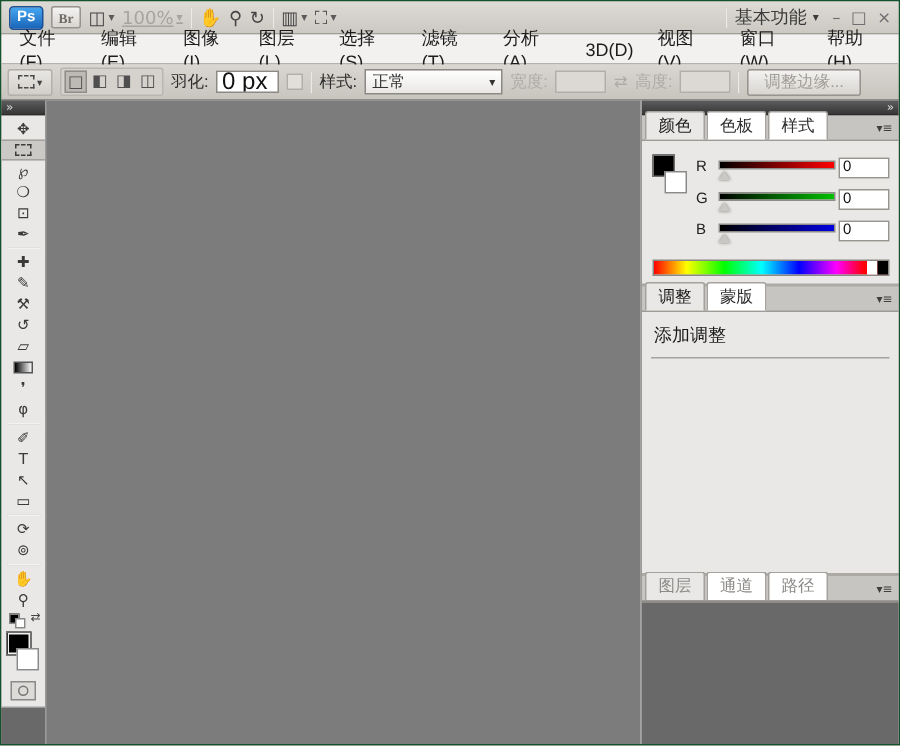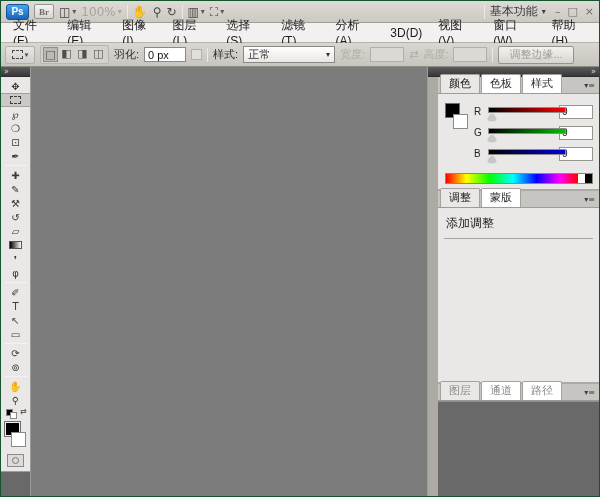--- a/index.html
+++ b/index.html
@@ -14,21 +14,21 @@
             border-bottom:1px solid #a19d97; font-size:11px; color:#4a4a4a; }
   .ps-logo { width:23px; height:16px; border-radius:3px; border:1px solid #1c4f93;
              background:linear-gradient(#45a7f0,#1964b9); color:#fff; font-weight:bold;
              font-size:10px; display:flex; align-items:center; justify-content:center; }
   .chipbtn { height:15px; padding:0 4px; border:1px solid #979390; border-radius:2px;
              background:linear-gradient(#f4f3f2,#d9d6d1); color:#6f6c68; font-size:9px;
              font-weight:bold; display:flex; align-items:center;font-family:Liberation Serif, serif; }
   .abtn { display:flex; align-items:center; gap:2px; font-size:12px; color:#454545;
           font-family:"DejaVu Sans", sans-serif; }
   .abtn .dd { font-size:8px; color:#5a5a5a; }
-  .disabledtxt { color:#a7a49f !important; }
+  .disabledtxt { color:#a7a49f !important;text-decoration:underline; }
   .asep { width:1px; height:14px; background:#a7a39d; border-right:1px solid #eceae7; }
   .spacer { flex:1; }
   .workspace-switcher { font-size:12px; color:#3b3b3b;
           font-family:"Liberation Sans", sans-serif; display:flex; gap:4px; align-items:center;}
   .winctl { display:flex; gap:7px; font-size:11px; color:#6e6e6e; margin-left:4px;
             font-family:"DejaVu Sans", sans-serif; }
   .winctl span { cursor:default; }
 
   
   .menubar { height:20px; flex:0 0 20px; background:#f2f1f0; border-bottom:1px solid #b6b3ae;
@@ -46,21 +46,21 @@
   .mini-marquee { width:11px; height:9px; border:1px dashed #4a4a4a; }
   .tool-preset .dd { font-size:7px; color:#444; }
   .modegroup { display:flex; gap:1px; padding:1px 2px; border:1px solid #b9b6b1;
                border-radius:2px; background:#d5d2cd; }
   .modegroup span { font-size:11px; color:#4f4f4f; font-family:"DejaVu Sans", sans-serif;
                     width:15px; text-align:center; }
   .modegroup .pressed { background:#bdbab5; border:1px solid #918e89; }
   .optlabel { color:#2e2e2e; }
   .optlabel.dis { color:#aeaba6; }
   .feather-input { width:42px; height:15px; border:1px solid #8c8984; background:#fff;
-                   font-size:11px; padding:0 3px; color:#111; }
+                   font-size:16px; padding:0 3px; color:#111; }
   .chk { width:11px; height:11px; border:1px solid #b2afaa; background:#e2dfda; }
   .style-select { width:92px; height:17px; border:1px solid #8c8984;
                   background:linear-gradient(#ffffff,#e9e7e4); display:flex;
                   align-items:center; justify-content:space-between; padding:0 4px; }
   .style-select .dd { font-size:8px; color:#333; }
   .dim-input { width:34px; height:15px; border:1px solid #b2afaa; background:#dcd9d4; }
   .swapdims { color:#aeaba6; font-size:11px; font-family:"DejaVu Sans", sans-serif; }
   .refine-btn { height:18px; padding:0 10px; border:1px solid #979390; border-radius:2px;
                 background:linear-gradient(#f3f2f1,#d8d5d0); color:#a19e99; font-size:11px; }
 
@@ -101,21 +101,21 @@
                background:#dddbd8; display:flex; align-items:center; justify-content:center; }
   .quickmask i { width:7px; height:7px; border:1px solid #777; border-radius:50%; display:block; }
   .dockfill { flex:1; background:#696969; }
 
   
   .canvas { flex:1; background:#7c7c7c; }
 
   
   .rightdock { width:172px; flex:0 0 172px; display:flex; flex-direction:column;
                background:#adaaa6; border-left:1px solid #9b9b9b; }
-  .pgroup { display:flex; flex-direction:column; margin-bottom:2px;margin-left:10px; }
+  .pgroup { display:flex; flex-direction:column; margin-bottom:2px; }
   .tabrow { height:17px; flex:0 0 17px; background:#c7c5c2; border-bottom:1px solid #9e9b97;
             display:flex; align-items:flex-end; padding-left:2px; }
   .tab { font-size:11px; color:#2e2e2e; padding:1px 8px 2px; border:1px solid #a5a29e;
          border-bottom:none; background:#ffffff; margin-right:1px; border-radius:2px 2px 0 0; }
   .tab.active { background:#e9e8e6; color:#1a1a1a; }
   .tab.grayed { color:#8d8b88; }
   .panelmenu { margin-left:auto; margin-right:4px; font-size:8px; color:#3f3f3f;
                padding-bottom:3px; font-family:"DejaVu Sans", sans-serif; }
   .pcontent { background:#e9e8e6; }
 

